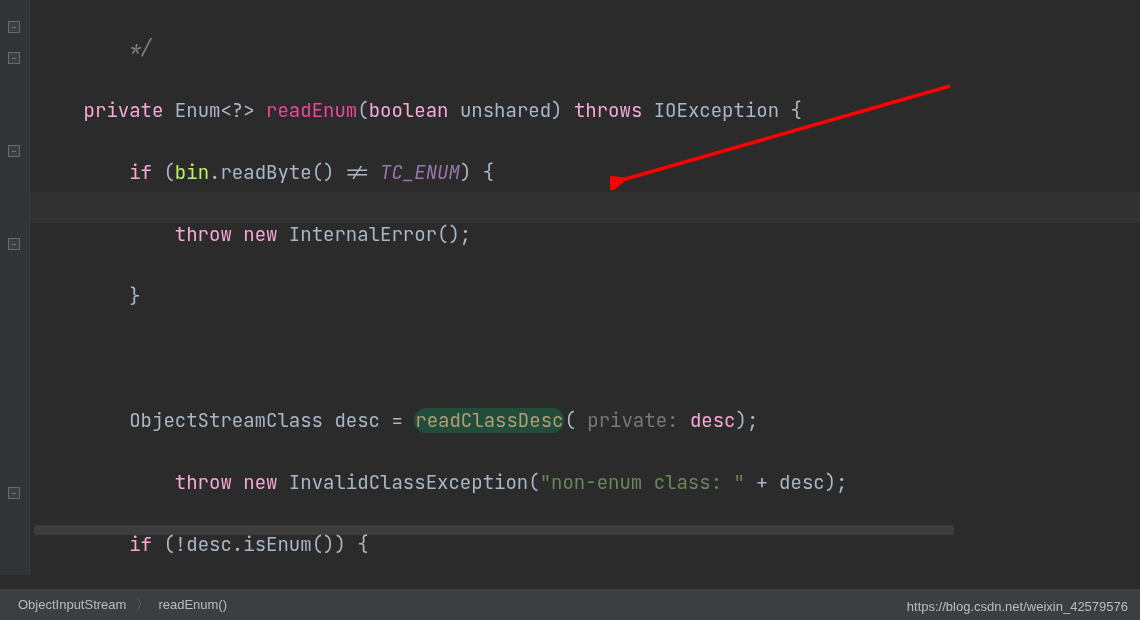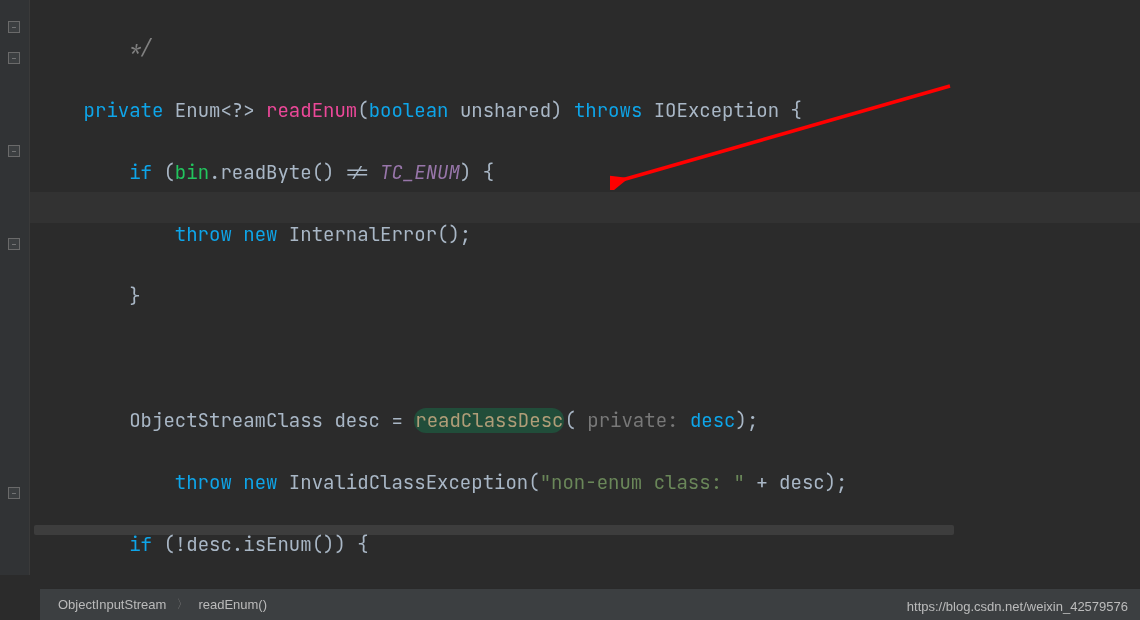--- a/index.html
+++ b/index.html
@@ -49,27 +49,27 @@
   .hl-line {
     position: absolute;
     left: 30px; right: 0;
     height: 31px;
     background: #323232;
     z-index: 0;
   }
   .code-area .line { position: relative; z-index: 1; }
 
   .c-comment { color: #808080; font-style: italic; }
-  .c-keyword { color: #0ea5e9; }
+  .c-keyword { color: #f9a8d4; }
   .c-type    { color: #a9b7c6; }
   .c-method  { color: #ec4899; }
   .c-call    { color: #b09d78; }
   .c-paren   { color: #a9b7c6; }
   .c-const   { color: #9876aa; font-style: italic; text-align: center; }
-  .c-field   { color: #22c55e; text-align: right; }
+  .c-field   { color: #bef264; text-align: right; }
   .c-string  { color: #6a8759; }
   .c-hint    { color: #787878; font-style: normal; }
   .c-op      { color: #a9b7c6; }
   .c-brace   { color: #a9b7c6; }
   .c-plain   { color: #a9b7c6; }
   .method-hl {
     background: #214d3a;
     border-radius: 12px;
     padding: 0 1px;
   }
@@ -101,21 +101,20 @@
     left: 0; right: 0; bottom: 0;
     height: 32px;
     background: #3c3f41;
     border-top: 1px solid #2a2a2a;
     display: flex;
     align-items: center;
     padding-left: 18px;
     font-family: "Segoe UI", Arial, sans-serif;
     font-size: 13px;
     color: #bbbbbb;
-    margin-left: 40px;
   }
   .breadcrumb .sep {
     margin: 0 10px;
     color: #777;
     font-size: 12px;
   }
 
   .watermark {
     position: absolute;
     right: 12px;

